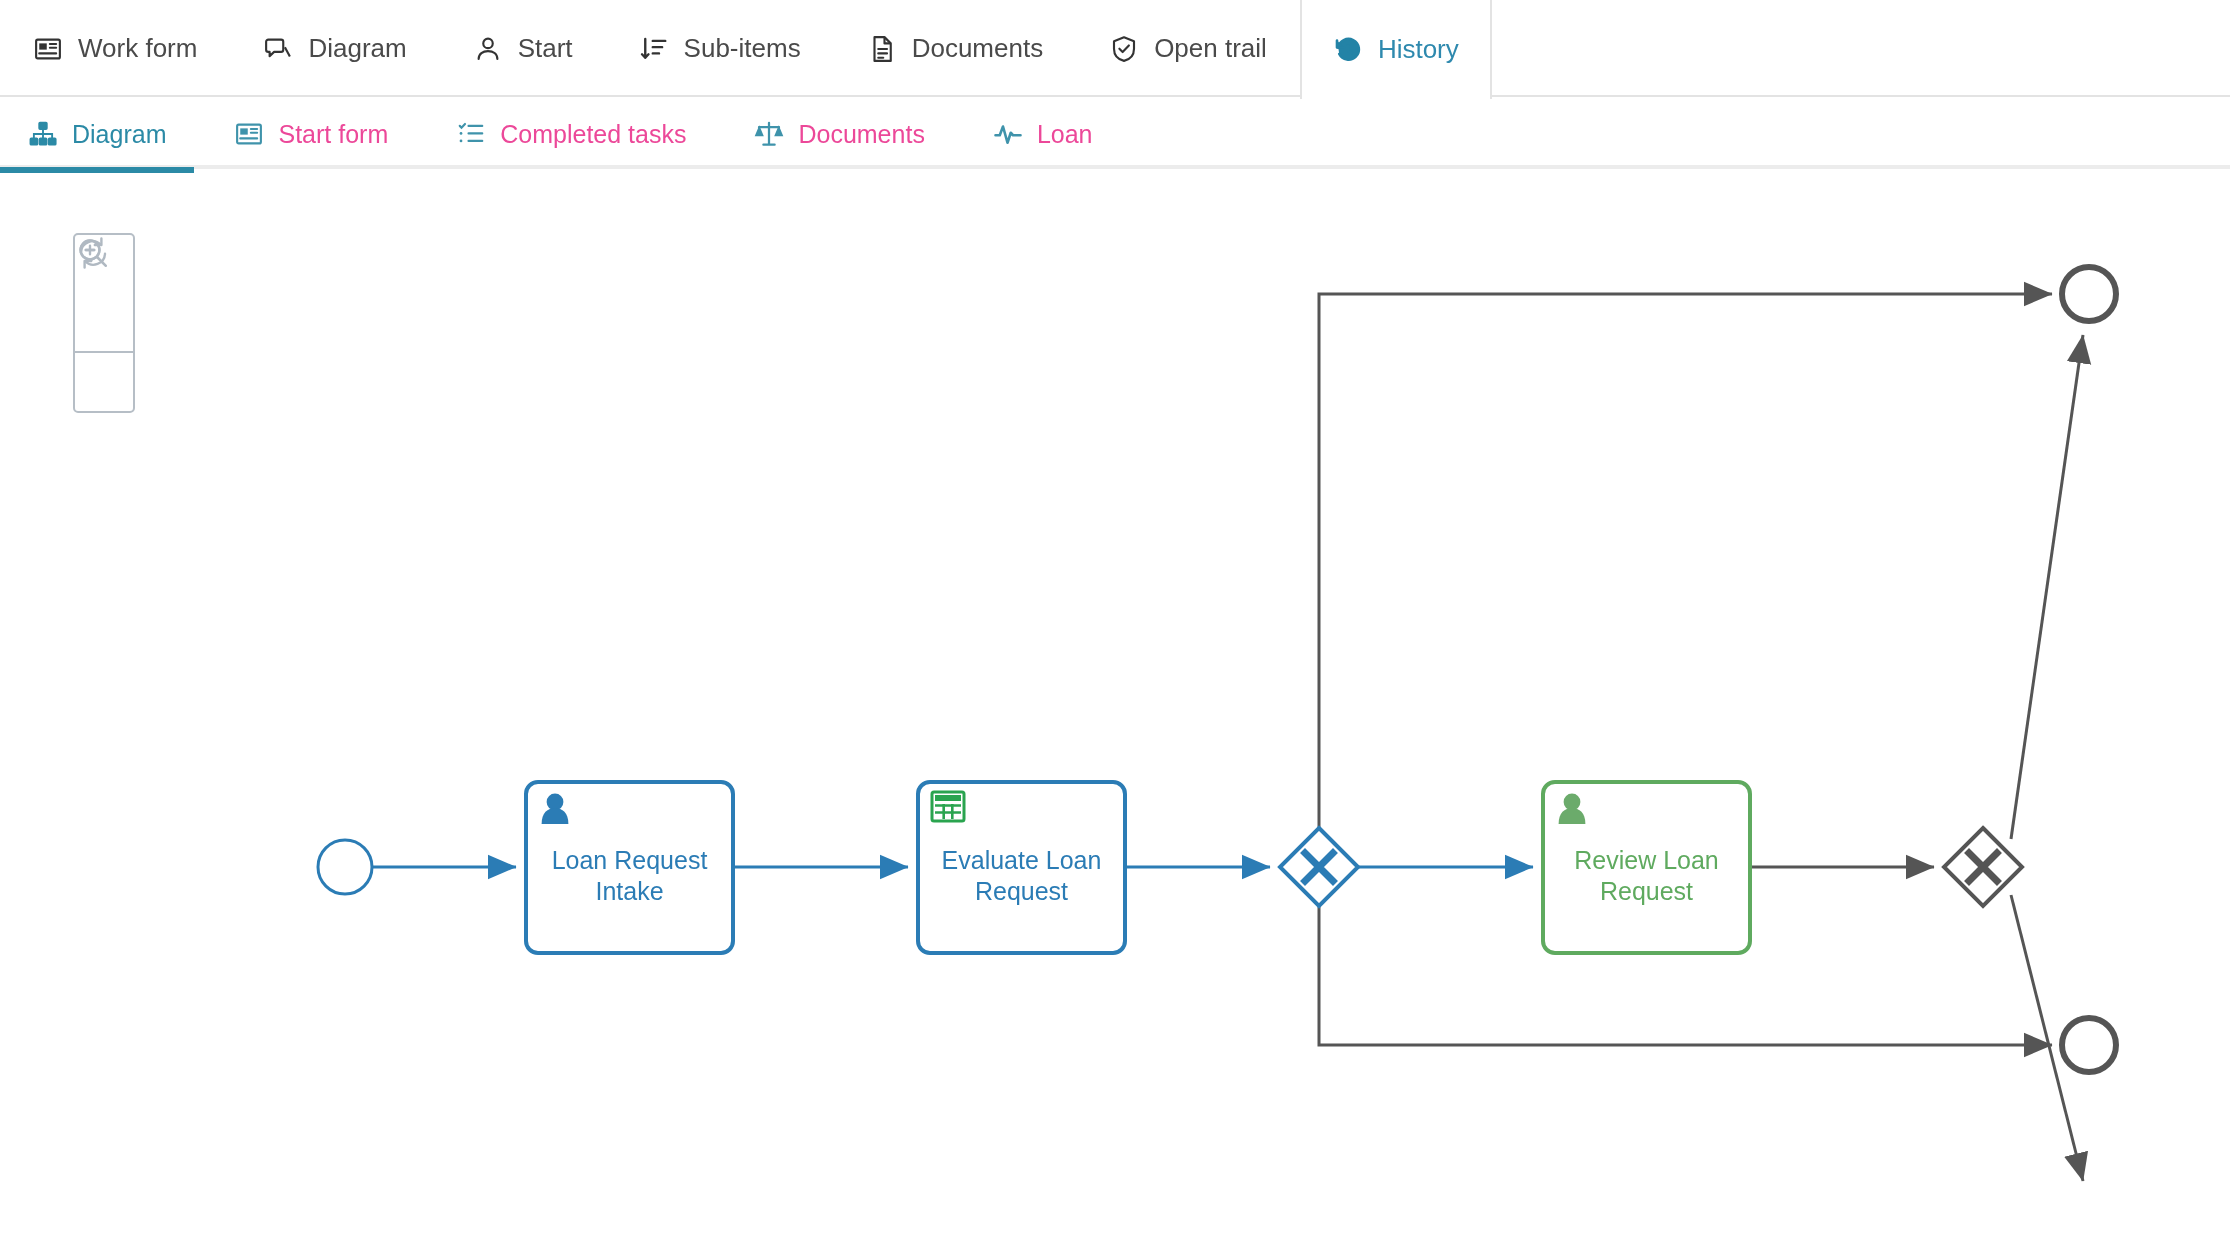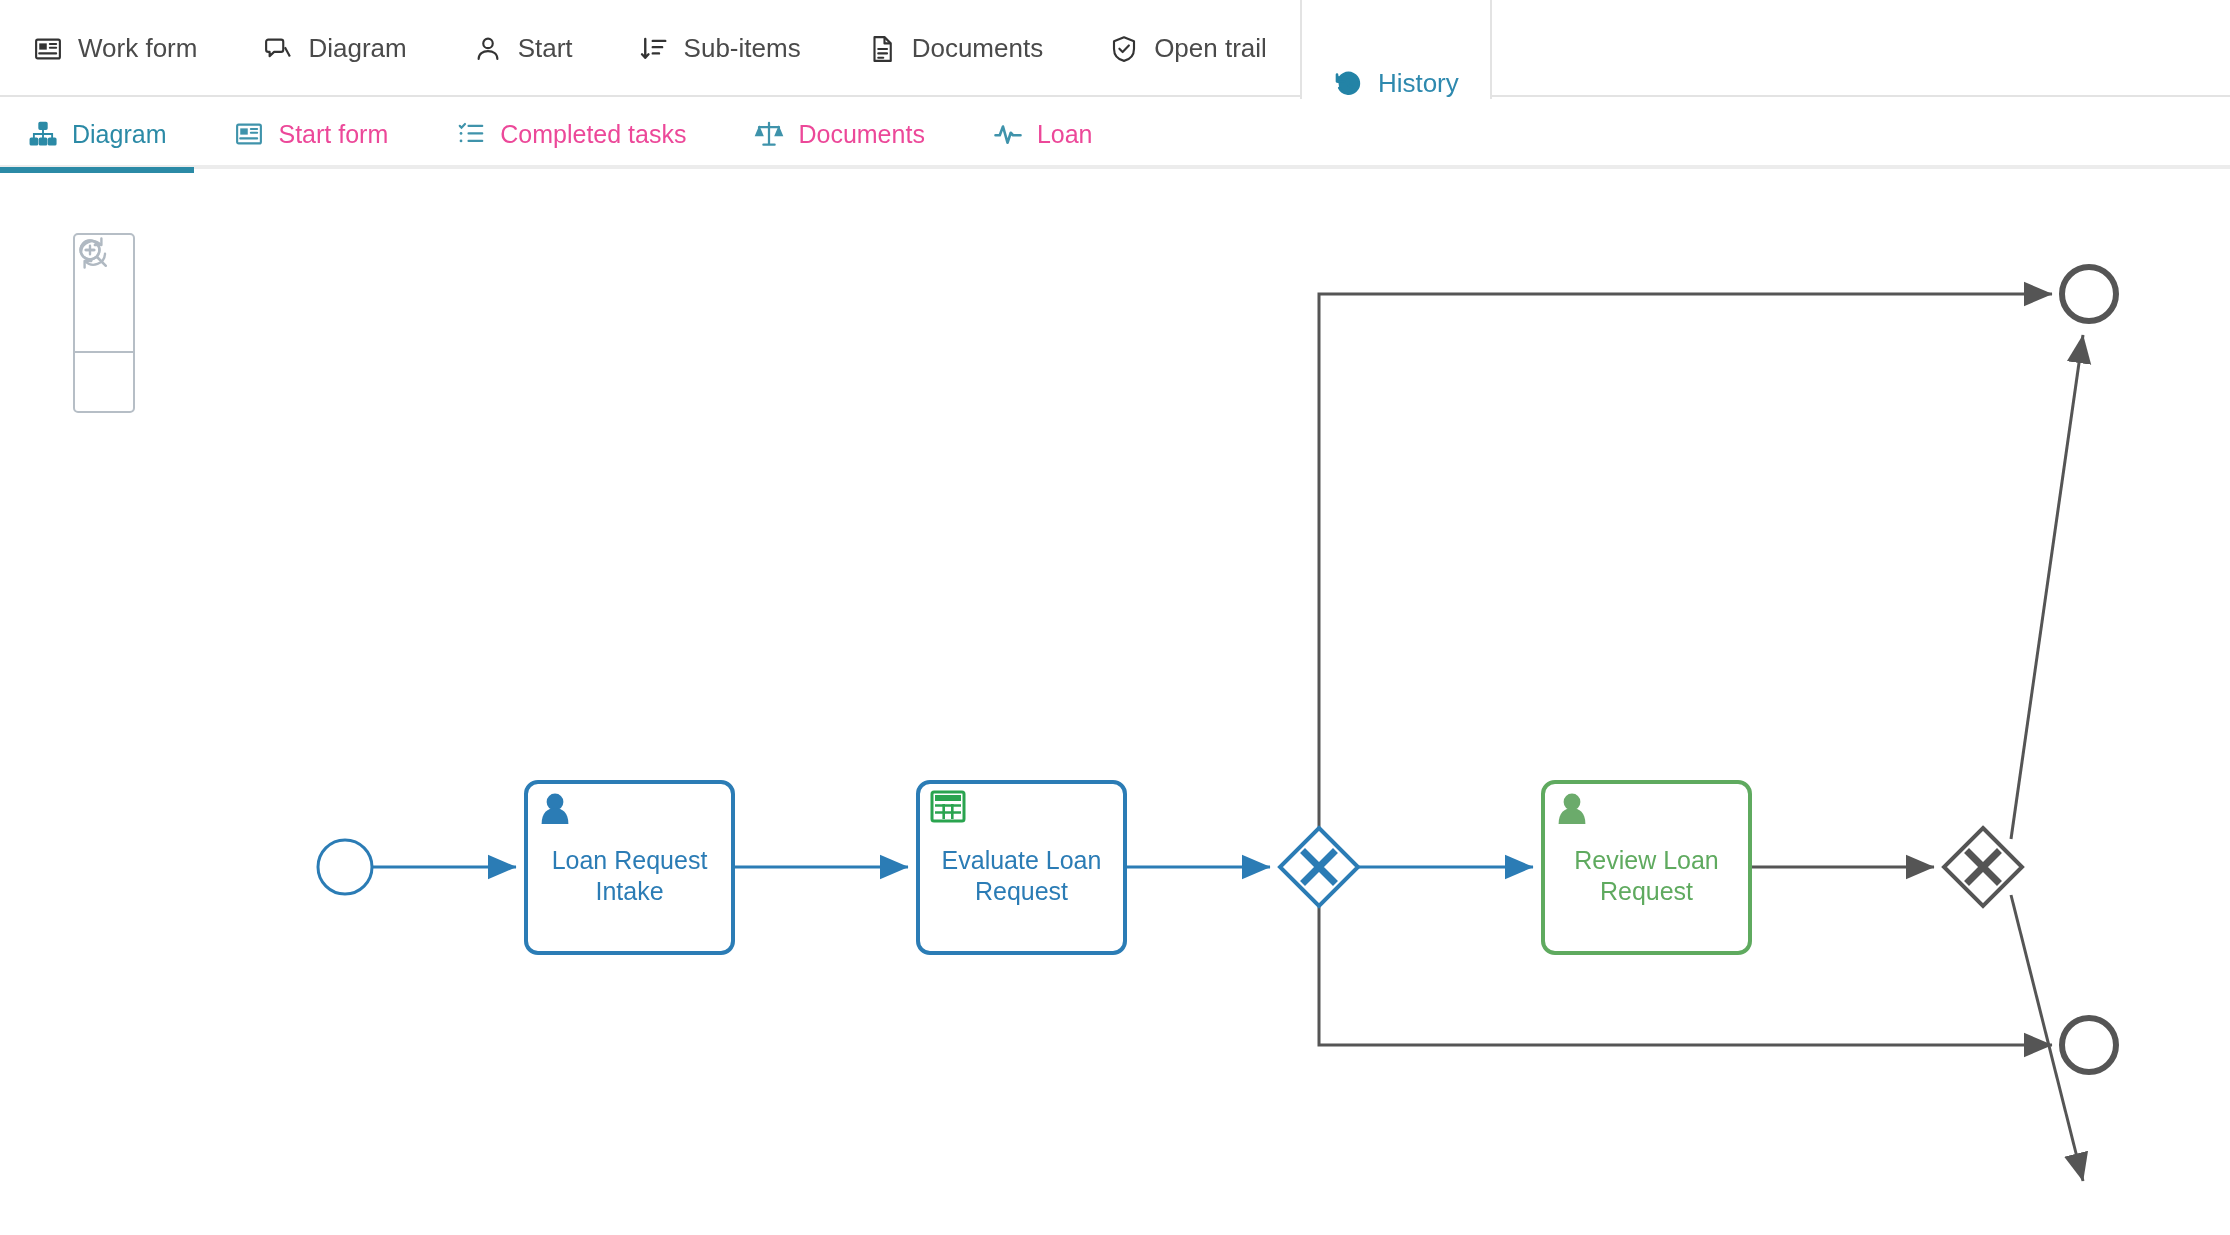--- a/index.html
+++ b/index.html
@@ -55,21 +55,20 @@
   }
   .top-tab .tab-ico svg { display:block; }
   .top-tab.active {
     color: #2e89ae;
     border-left: 2px solid #e3e3e3;
     border-right: 2px solid #e3e3e3;
     background: #ffffff;
     height: 99px;
     margin-bottom: -2px;
     z-index: 3;
-    align-items: flex-end;
   }
   .top-tab.active .tab-ico svg { stroke: #2383a6; fill: #2383a6; }
 
   
   .sub-tabbar {
     position: absolute;
     left: 0; top: 99px;
     width: 2230px;
     height: 70px;
     box-sizing: border-box;

